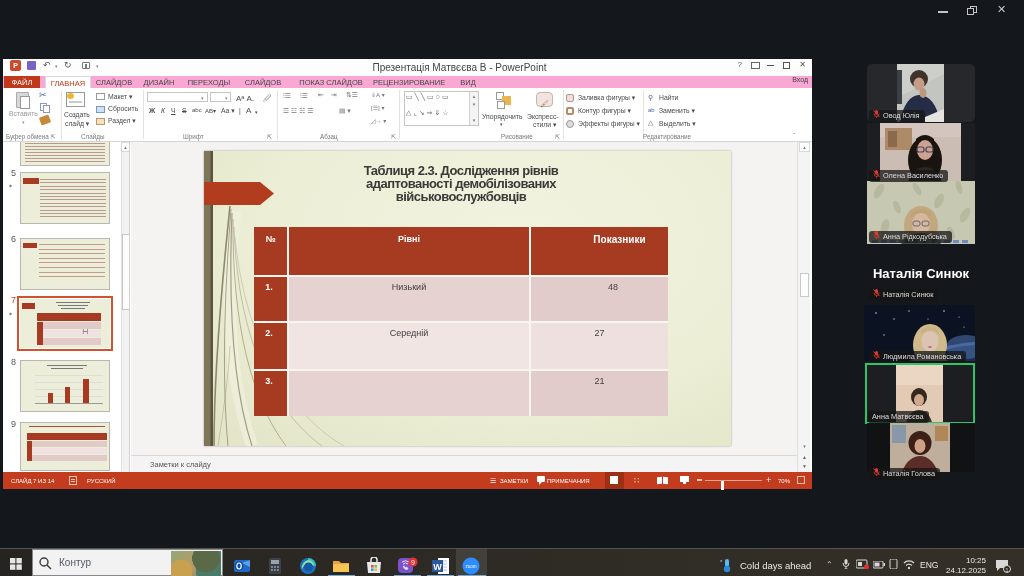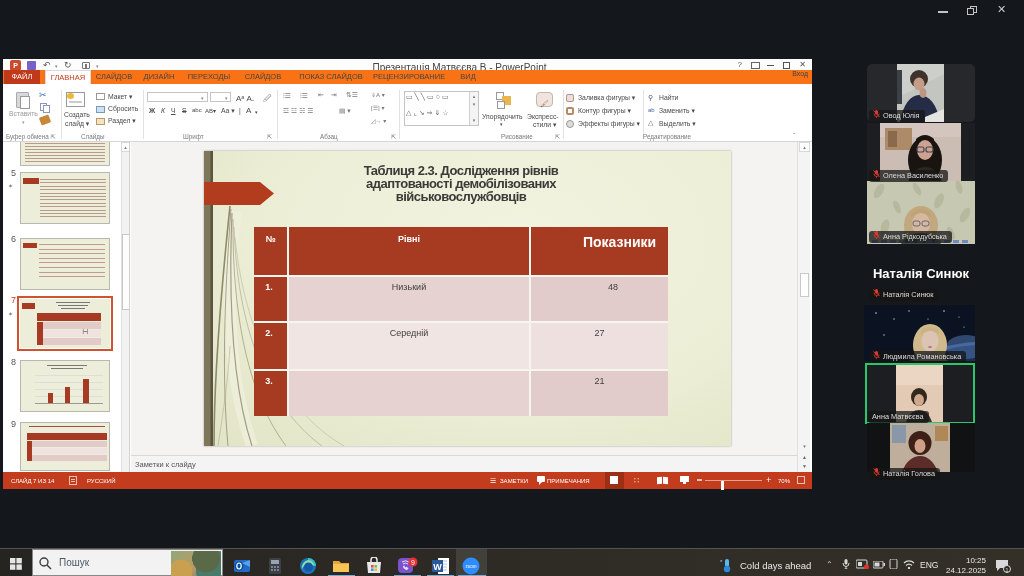--- a/index.html
+++ b/index.html
@@ -4,38 +4,38 @@
 <style>
   html,body{margin:0;padding:0;background:#101317;}
   *{box-sizing:border-box;font-family:"Liberation Sans",sans-serif;}
   #screen{position:relative;width:1024px;height:576px;background:#14171b;overflow:hidden;}
   .abs{position:absolute;}
   
   #ppt{position:absolute;left:3px;top:59px;width:809px;height:430px;background:#fff;}
   #titlebar{position:absolute;left:0;top:0;width:809px;height:15px;background:#fdfdfd;}
   .qat{position:absolute;top:2px;height:11px;}
   #ppt-title{position:absolute;top:3px;left:52px;width:100%;text-align:center;font-size:10px;color:#444;}
-  #tabrow{position:absolute;left:0;top:11px;width:809px;height:14px;background:#f97316;}
+  #tabrow{position:absolute;left:0;top:17px;width:809px;height:14px;background:#f9a8d4;}
   .tab{position:absolute;top:0;height:14px;line-height:14px;font-size:7.5px;color:#444;text-align:center;}
   #tab-file{background:#c0391b;color:#fff;left:1px;width:36px;}
   #tab-home{color:#c0391b;border:1px solid #dadada;border-bottom:none;background:#fff;}
   #ribbon{position:absolute;left:0;top:29px;width:809px;height:54px;background:#fff;border-bottom:1px solid #d5d5d5;}
   .glabel{position:absolute;top:45px;font-size:6.3px;color:#7a7a7a;white-space:nowrap;}
   .gdiv{position:absolute;top:2px;height:49px;width:1px;background:#e2e2e2;}
   .rtxt{position:absolute;font-size:6.8px;color:#4a4a4a;white-space:nowrap;}
   .rtxt-g{position:absolute;font-size:6.8px;color:#9a9a9a;white-space:nowrap;}
   
   #panel{position:absolute;left:0;top:83px;width:127px;height:330px;background:#fff;border-right:1px solid #d0d0d0;overflow:hidden;}
   .thumb{position:absolute;left:17px;width:90px;background:#eceeda;border:1px solid #b8b8b0;}
   .tnum{position:absolute;left:8px;font-size:9px;color:#555;}
   
   #canvas{position:absolute;left:128px;top:83px;width:666px;height:313px;background:#f4f3f2;overflow:hidden;}
   #slide{position:absolute;left:73px;top:9px;width:527px;height:295px;background:radial-gradient(ellipse at 60% 30%, #f2f3e0 0%, #ecEEd6 55%, #e2e4c6 100%);box-shadow:0 0 2px rgba(0,0,0,.35);}
   
-  #notes{position:absolute;left:128px;top:396px;width:666px;height:17px;background:#f4f4f4;border-top:1px solid #d8d8d8;font-size:7.5px;color:#555;padding:4px 0 0 4px;}
+  #notes{position:absolute;left:128px;top:396px;width:666px;height:17px;background:#f4f4f4;border-top:1px solid #d8d8d8;font-size:7.5px;color:#555;padding:4px 0 0 19px;}
   #statusbar{position:absolute;left:0;top:413px;width:809px;height:17px;background:#c23c1d;color:#fff;font-size:6px;}
   
   .pill{position:absolute;background:rgba(22,22,22,.75);border-radius:3px;color:#dcdcdc;font-size:7.3px;line-height:11px;height:12px;padding:0 5px 0 4px;white-space:nowrap;}
   
   #taskbar{position:absolute;left:0;top:548px;width:1024px;height:28px;background:linear-gradient(90deg,#262420,#2d2a25 40%,#343028);border-top:1px solid #55534d;}
 </style>
 </head>
 <body>
 <div id="screen">
   <div id="ppt">
@@ -247,21 +247,21 @@
         <div class="abs" style="left:85px;top:126px;width:240px;height:44px;background:#e6d2d0;"></div>
         <div class="abs" style="left:327px;top:126px;width:137px;height:44px;background:#e2cccb;"></div>
         <div class="abs" style="left:50px;top:172px;width:33px;height:46px;background:#a73b22;"></div>
         <div class="abs" style="left:85px;top:172px;width:240px;height:46px;background:#f1e5e3;"></div>
         <div class="abs" style="left:327px;top:172px;width:137px;height:46px;background:#eee0de;"></div>
         <div class="abs" style="left:50px;top:220px;width:33px;height:45px;background:#a73b22;"></div>
         <div class="abs" style="left:85px;top:220px;width:240px;height:45px;background:#e6d2d0;"></div>
         <div class="abs" style="left:327px;top:220px;width:137px;height:45px;background:#e2cccb;"></div>
         <div class="abs" style="left:50px;top:83px;width:33px;text-align:center;color:#fff;font-weight:bold;font-size:9px;">№</div>
         <div class="abs" style="left:85px;top:83px;width:240px;text-align:center;color:#fff;font-weight:bold;font-size:9px;">Рівні</div>
-        <div class="abs" style="left:327px;top:83px;width:137px;text-align:center;color:#fff;font-weight:bold;font-size:14px;padding-left:40px;">Показники</div>
+        <div class="abs" style="left:327px;top:83px;width:137px;text-align:center;color:#fff;font-weight:bold;font-size:10px;padding-left:40px;">Показники</div>
         <div class="abs" style="left:50px;top:131px;width:30px;text-align:center;color:#fff;font-weight:bold;font-size:9px;">1.</div>
         <div class="abs" style="left:85px;top:131px;width:240px;text-align:center;color:#3f3f3f;font-size:9px;">Низький</div>
         <div class="abs" style="left:327px;top:131px;width:164px;text-align:center;color:#3f3f3f;font-size:9px;">48</div>
         <div class="abs" style="left:50px;top:177px;width:30px;text-align:center;color:#fff;font-weight:bold;font-size:9px;">2.</div>
         <div class="abs" style="left:85px;top:177px;width:240px;text-align:center;color:#3f3f3f;font-size:9px;">Середній</div>
         <div class="abs" style="left:327px;top:177px;width:137px;text-align:center;color:#3f3f3f;font-size:9px;">27</div>
         <div class="abs" style="left:50px;top:225px;width:30px;text-align:center;color:#fff;font-weight:bold;font-size:9px;">3.</div>
         <div class="abs" style="left:327px;top:225px;width:137px;text-align:center;color:#3f3f3f;font-size:9px;">21</div>
       </div>
     </div>
@@ -442,21 +442,21 @@
       <rect x="0" y="0" width="5.4" height="5.4" fill="#e6e6e6"></rect>
         <rect x="6.4" y="0" width="5.4" height="5.4" fill="#e6e6e6"></rect>
       <rect x="0" y="6.4" width="5.4" height="5.4" fill="#e6e6e6"></rect>
         <rect x="6.4" y="6.4" width="5.4" height="5.4" fill="#e6e6e6"></rect>
     </svg>
     <div class="abs" style="left:32px;top:0px;width:191px;height:27px;background:#f2f2f2;border:1px solid #88888a;">
       <svg width="13" height="13" style="position:absolute;left:6px;top:7px;">
           <circle cx="5" cy="5" r="4" stroke="#3c3c3c" stroke-width="1.4" fill="none"></circle>
           <line x1="8" y1="8" x2="12" y2="12" stroke="#3c3c3c" stroke-width="1.4"></line>
         </svg>
-      <div class="abs" style="left:26px;top:7px;color:#4d5a66;font-size:10px;">Пошук</div>
+      <div class="abs" style="left:26px;top:7px;color:#4d5a66;font-size:10px;">Контур</div>
       <div class="abs" style="right:1px;top:1px;width:50px;height:25px;background:
         radial-gradient(circle at 20% 80%,#c8a050 0 25%,transparent 26%),
         radial-gradient(circle at 70% 30%,#5a6a48 0 35%,transparent 36%),
         radial-gradient(circle at 90% 80%,#4a7a6a 0 40%,transparent 41%),
         linear-gradient(135deg,#90a878,#b89a68 50%,#607a68);"></div>
     </div>
 
     <svg width="18" height="18" style="position:absolute;left:233px;top:8px;">
       <rect x="1" y="3" width="16" height="12" rx="2" fill="#1e6cc8"></rect>
       <circle cx="6" cy="9" r="4.5" fill="#0f4c9c"></circle>

